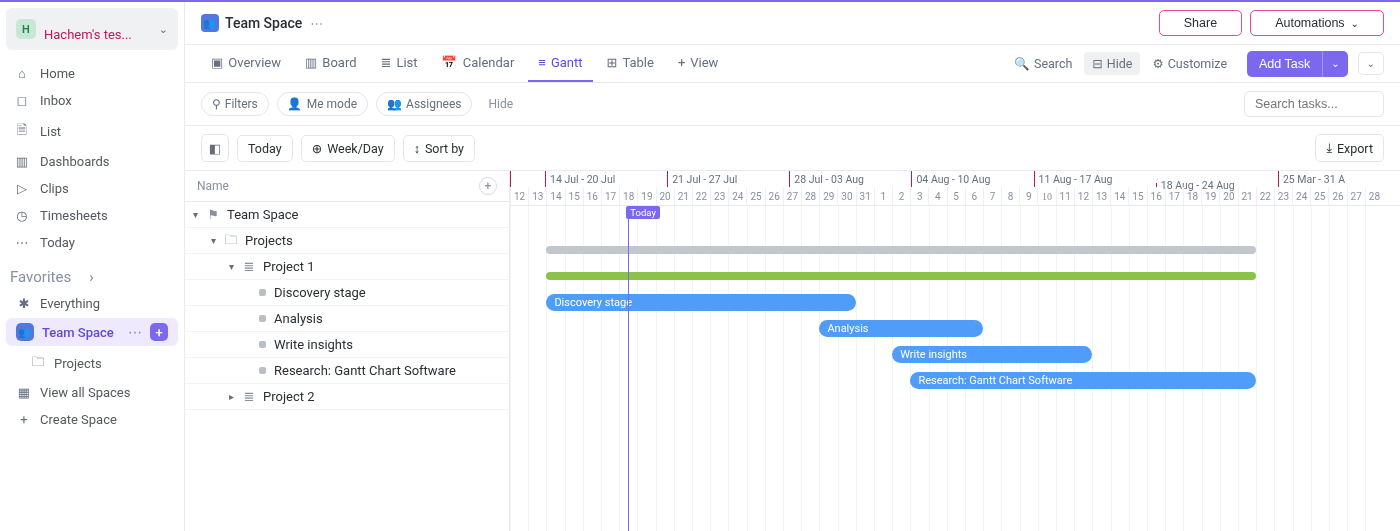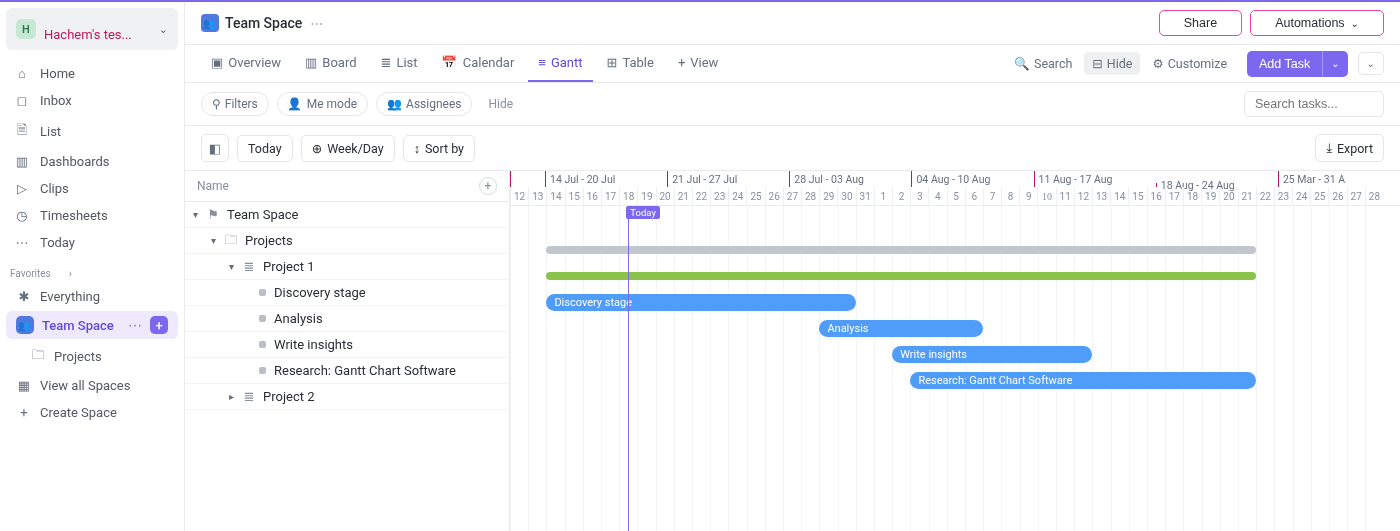--- a/index.html
+++ b/index.html
@@ -6,21 +6,21 @@
 body { font-family: -apple-system, BlinkMacSystemFont, "Segoe UI", Roboto, sans-serif; font-size: 13px; color: #2a2e34; width:1400px; height:531px; overflow:hidden; background:#fff; border-top:2px solid #7b68ee;}
 .app { display:flex; height:529px; }
 .sidebar { width:185px; border-right:1px solid #e8eaed; display:flex; flex-direction:column; }
 .ws-switcher { display:flex; align-items:center; gap:8px; padding:8px 10px; margin:6px; border-radius:6px; background:#f0f1f3; cursor:pointer; }
 .ws-avatar { width:20px; height:20px; border-radius:5px; background:#c7e8d5; color:#2d7a4a; display:flex; align-items:center; justify-content:center; font-size:11px; font-weight:600;}
 .ws-name { flex:1; font-weight:400; font-size:13px; color:#be185d; white-space:nowrap; overflow:hidden; text-overflow:ellipsis;margin-top:11px;}
 .ws-chev { color:#656f7d; font-size:11px;}
 .nav-list { padding:4px 0;}
 .nav-item { display:flex; align-items:center; gap:10px; padding:6px 14px; color:#54585e; cursor:pointer; font-weight:400;}
 .nav-icon { width:16px; text-align:center; color:#656f7d;}
-.section-label { padding:8px 10px 4px 10px; font-size:10px; color:#87909e; display:flex; align-items:center; gap:18px; cursor:pointer;}
+.section-label { padding:8px 10px 4px 10px; font-size:15px; color:#87909e; display:flex; align-items:center; gap:18px; cursor:pointer;}
 .space-item { display:flex; align-items:center; gap:8px; padding:5px 10px; color:#54585e; cursor:pointer; border-radius:6px; margin:1px 6px;}
 .space-item.active { background:#eee9fd; color:#5d4bdb; font-weight:500;}
 .space-item .badge { width:18px; height:18px; border-radius:5px; background:#2a2e34; color:#fff; display:flex; align-items:center;justify-content:center;font-size:10px;}
 .space-item.active .badge.team { background:#4f78e0;}
 .space-item .dots { color:#87909e; font-size:14px;}
 .space-item .plus-btn { width:18px; height:18px; border-radius:5px; background:#7b68ee; color:#fff; display:flex;align-items:center;justify-content:center;font-size:13px;}
 .sub-item { display:flex; align-items:center; gap:8px; padding:5px 10px 5px 30px; color:#54585e; cursor:pointer;}
 
 .main { flex:1; display:flex; flex-direction:column; overflow:hidden;}
 .header1 { display:flex; align-items:center; padding:8px 16px; border-bottom:1px solid #e8eaed;}

